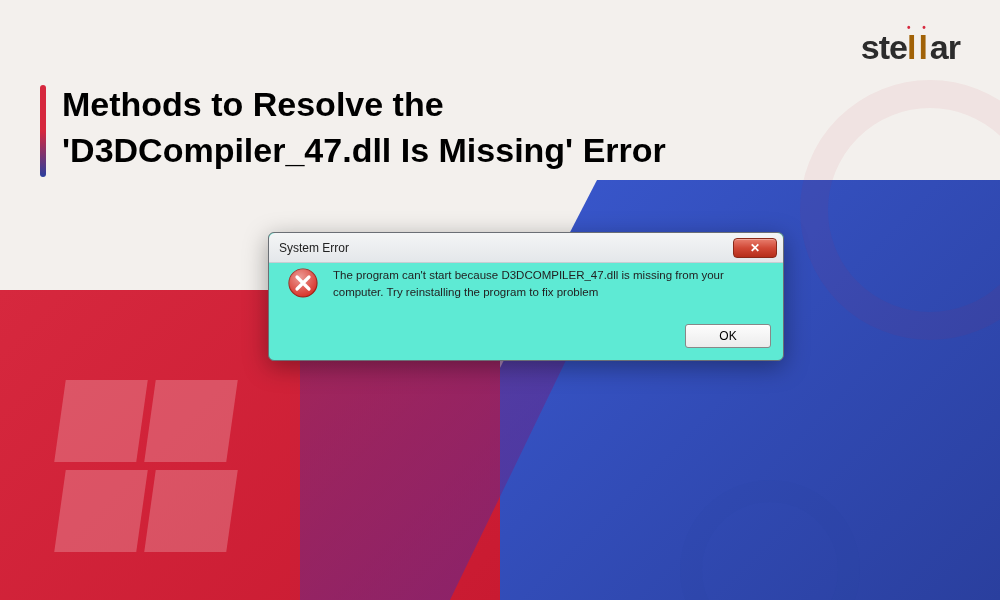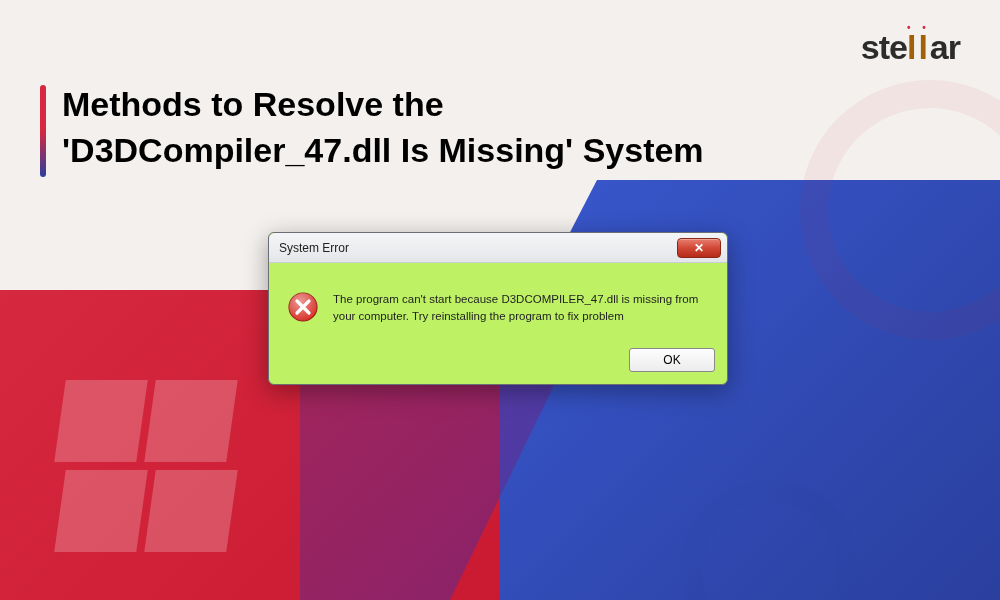--- a/index.html
+++ b/index.html
@@ -131,22 +131,22 @@
   color: #000000;
   line-height: 1.35;
   font-family: 'Segoe UI', Arial, sans-serif;
 }
 
 
 .dialog {
   position: absolute;
   top: 232px;
   left: 268px;
-  width: 460px;
-  background: #bef264;
+  width: 516px;
+  background: #5eead4;
   border: 1px solid #6b6f75;
   border-radius: 6px;
   box-shadow: 0 6px 24px rgba(0,0,0,0.35);
   font-family: 'Segoe UI', Tahoma, sans-serif;
   font-size: 12px;
 }
 .dialog-titlebar {
   height: 30px;
   background: linear-gradient(180deg, #f4f5f6 0%, #e4e7ea 100%);
   border-bottom: 1px solid #c8cdD3;
@@ -167,21 +167,21 @@
   font-size: 12px;
   font-weight: bold;
   display: flex;
   align-items: center;
   justify-content: center;
   line-height: 1;
   box-shadow: inset 0 1px 0 rgba(255,255,255,0.3);
 }
 .dialog-body {
   display: flex;
-  padding: 28px 18px 16px 18px;
+  padding: 4px 18px 16px 18px;
   gap: 14px;
   align-items: flex-start;
 }
 .error-icon {
   width: 32px;
   height: 32px;
   flex: none;
 }
 .error-icon svg { width: 32px; height: 32px; }
 .dialog-msg {
@@ -226,21 +226,21 @@
     <div class="pane br"></div>
 </div>
 
 <div class="logo">
   <span>ste</span><span class="red-ll">ll</span><span>ar</span>
 </div>
 
 <div class="accent-bar"></div>
 <div class="title">
   <div>Methods to Resolve the</div>
-  <div>'D3DCompiler_47.dll Is Missing' System</div>
+  <div>'D3DCompiler_47.dll Is Missing' Error</div>
 </div>
 
 <div class="dialog">
   <div class="dialog-titlebar">
     <span>System Error</span>
     <div class="close-btn">
       <span>✕</span>
     </div>
   </div>
   <div class="dialog-body">

